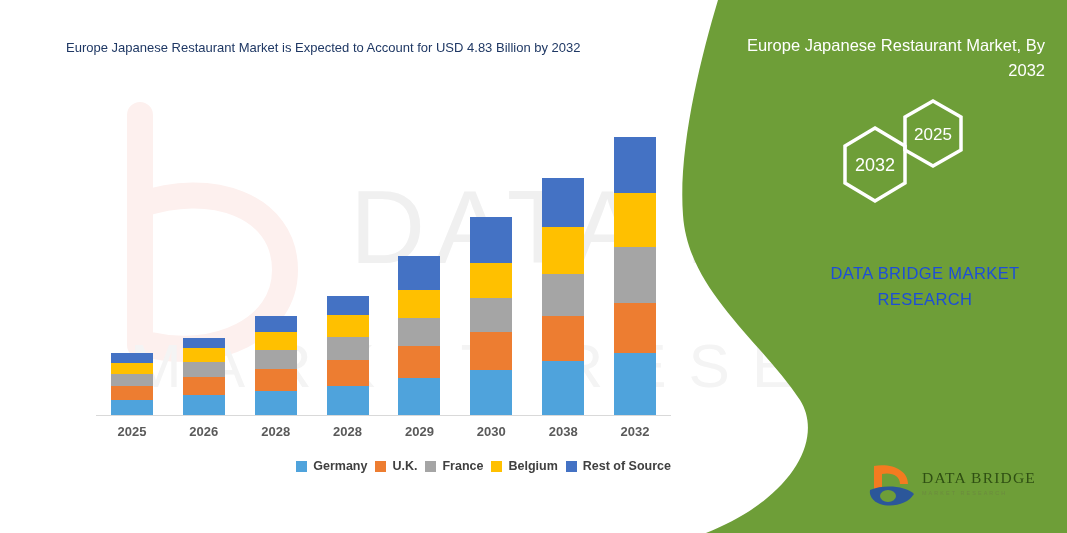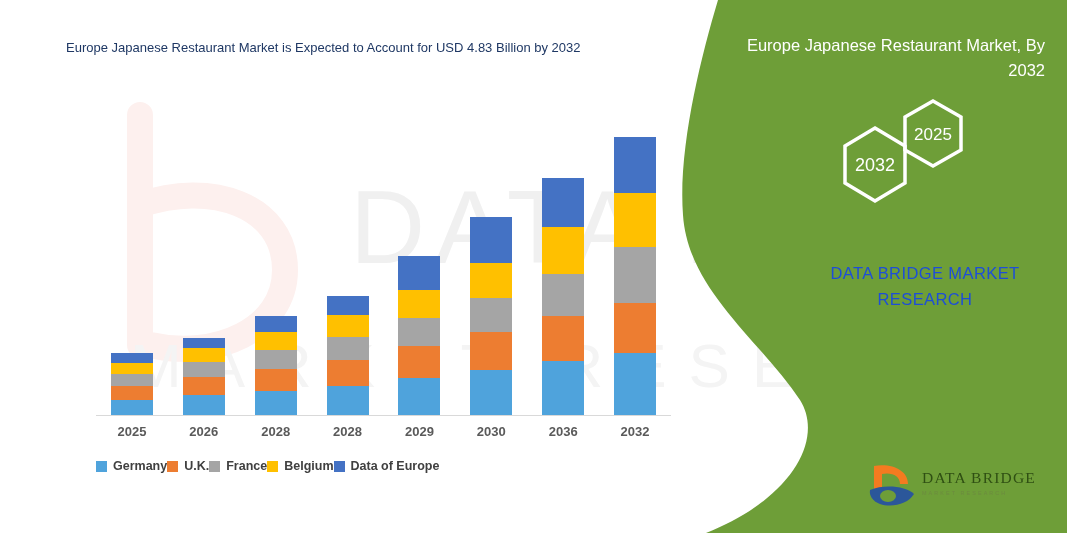--- a/index.html
+++ b/index.html
@@ -109,22 +109,23 @@
   }
 
   .legend {
     position: absolute;
     left: 96px;
     top: 455px;
     width: 575px;
     height: 22px;
     display: flex;
     align-items: center;
-    justify-content: flex-start;
-    z-index: 5;
+    justify-content: flex-end;
+    z-index: 5;
+    gap: 8px;
   }
   .legend-item {
     display: flex;
     align-items: center;
     gap: 6px;
     font-size: 12.5px;
     font-weight: bold;
     color: #404040;
     white-space: nowrap;
   }
@@ -288,21 +289,21 @@
     </div>
   <div class="axis-line"></div>
 
   <div class="xlabels" id="xlabels">
       <div class="xlabel" style="left: -0.0625px;">2025</div>
       <div class="xlabel" style="left: 71.8125px;">2026</div>
       <div class="xlabel" style="left: 143.688px;">2028</div>
       <div class="xlabel" style="left: 215.562px;">2028</div>
       <div class="xlabel" style="left: 287.438px;">2029</div>
       <div class="xlabel" style="left: 359.312px; text-align: center;">2030</div>
-      <div class="xlabel" style="left: 431.188px;">2036</div>
+      <div class="xlabel" style="left: 431.188px;">2038</div>
       <div class="xlabel" style="left: 503.062px;">2032</div>
     </div>
 
   <div class="legend" id="legend">
       <div class="legend-item">
         <span class="swatch" style="background: rgb(79, 163, 220);"></span>
         <span>Germany</span>
       </div>
       <div class="legend-item">
         <span class="swatch" style="background: rgb(237, 125, 49);"></span>
@@ -311,21 +312,21 @@
       <div class="legend-item">
         <span class="swatch" style="background: rgb(165, 165, 165);"></span>
         <span>France</span>
       </div>
       <div class="legend-item">
         <span class="swatch" style="background: rgb(255, 192, 0);"></span>
         <span>Belgium</span>
       </div>
       <div class="legend-item">
         <span class="swatch" style="background: rgb(68, 114, 196);"></span>
-        <span>Data of Europe</span>
+        <span>Rest of Source</span>
       </div>
     </div>
 
 
   <svg class="green-panel" viewBox="0 0 1067 533" preserveAspectRatio="none">
     <path id="greenpath" d="M 1067 0 L 718 0 C 700 60, 678 150, 683 215 C 688 290, 760 340, 800 400 C 825 440, 790 500, 706 533 L 1067 533 Z" fill="#6E9E38"></path>
   </svg>
 
   <div class="panel-title">Europe Japanese Restaurant Market, By 2032</div>
 

